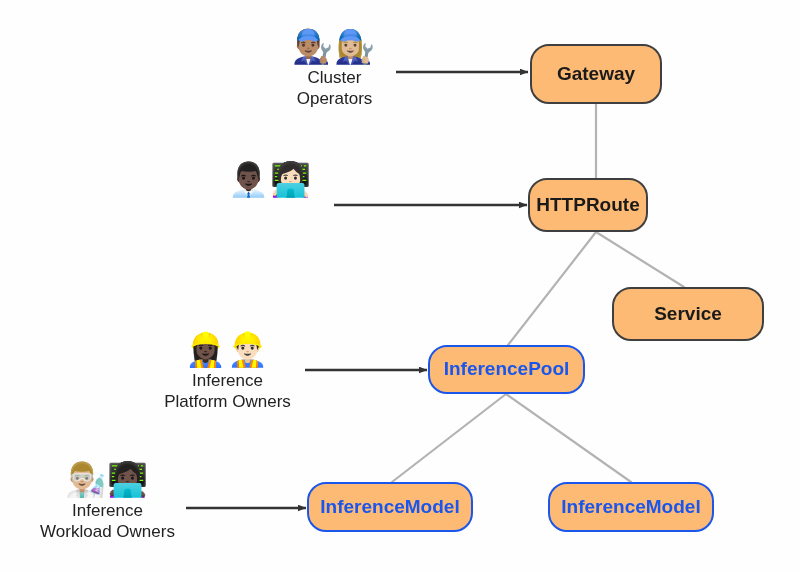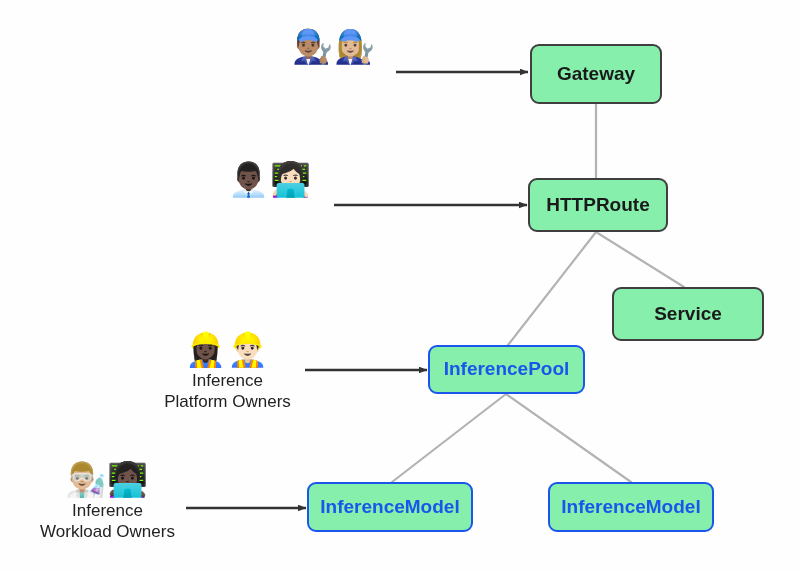--- a/index.html
+++ b/index.html
@@ -24,22 +24,22 @@
     top: 0;
     width: 800px;
     height: 572px;
   }
   .node {
     position: absolute;
     box-sizing: border-box;
     display: flex;
     align-items: center;
     justify-content: center;
-    border-radius: 9px;
-    background: #86efac;
+    border-radius: 19px;
+    background: #fdba74;
     font-weight: bold;
     text-align: center;
     line-height: 1.1;
     white-space: nowrap;
   }
   .node.dark {
     border: 2px solid #3f3f3f;
     color: #1a1a1a;
     font-size: 19px;
   }
@@ -96,39 +96,41 @@
         <line x1="334" y1="205" x2="527" y2="205" stroke="#333333" stroke-width="2.4" marker-end="url(#arrowhead)"></line>
         <line x1="305" y1="370" x2="427" y2="370" stroke="#333333" stroke-width="2.4" marker-end="url(#arrowhead)"></line>
         <line x1="186" y1="508" x2="306" y2="508" stroke="#333333" stroke-width="2.4" marker-end="url(#arrowhead)"></line>
       </g>
   </svg>
 
   <div id="nodes-layer">
       <div class="node dark" style="left: 530px; top: 44px; width: 132px; height: 60px;">
         <span>Gateway</span>
       </div>
-      <div class="node dark" style="left: 528px; top: 178px; width: 140px; height: 54px;">
+      <div class="node dark" style="left: 528px; top: 178px; width: 120px; height: 54px;">
         <span>HTTPRoute</span>
       </div>
       <div class="node dark" style="left: 612px; top: 287px; width: 152px; height: 54px;">
         <span>Service</span>
       </div>
       <div class="node blue" style="left: 428px; top: 345px; width: 157px; height: 49px;">
         <span>InferencePool</span>
       </div>
       <div class="node blue" style="left: 307px; top: 482px; width: 166px; height: 50px;">
         <span>InferenceModel</span>
       </div>
       <div class="node blue" style="left: 548px; top: 482px; width: 166px; height: 50px;">
         <span>InferenceModel</span>
       </div>
     </div>
   <div id="personas-layer">
       <div class="persona" style="left: 262px; top: 30px; width: 145px;">
         <div class="persona-emoji">👨🏽‍🔧👩🏼‍🔧</div>
+        <div class="persona-label">Cluster
+Operators</div>
       </div>
       <div class="persona" style="left: 198px; top: 163px; width: 145px;">
         <div class="persona-emoji">👨🏿‍💼👩🏻‍💻</div>
       </div>
       <div class="persona" style="left: 155px; top: 333px; width: 145px;">
         <div class="persona-emoji">👷🏿‍♀️👷🏻‍♂️</div>
         <div class="persona-label">Inference
 Platform Owners</div>
       </div>
       <div class="persona" style="left: 35px; top: 463px; width: 145px;">

